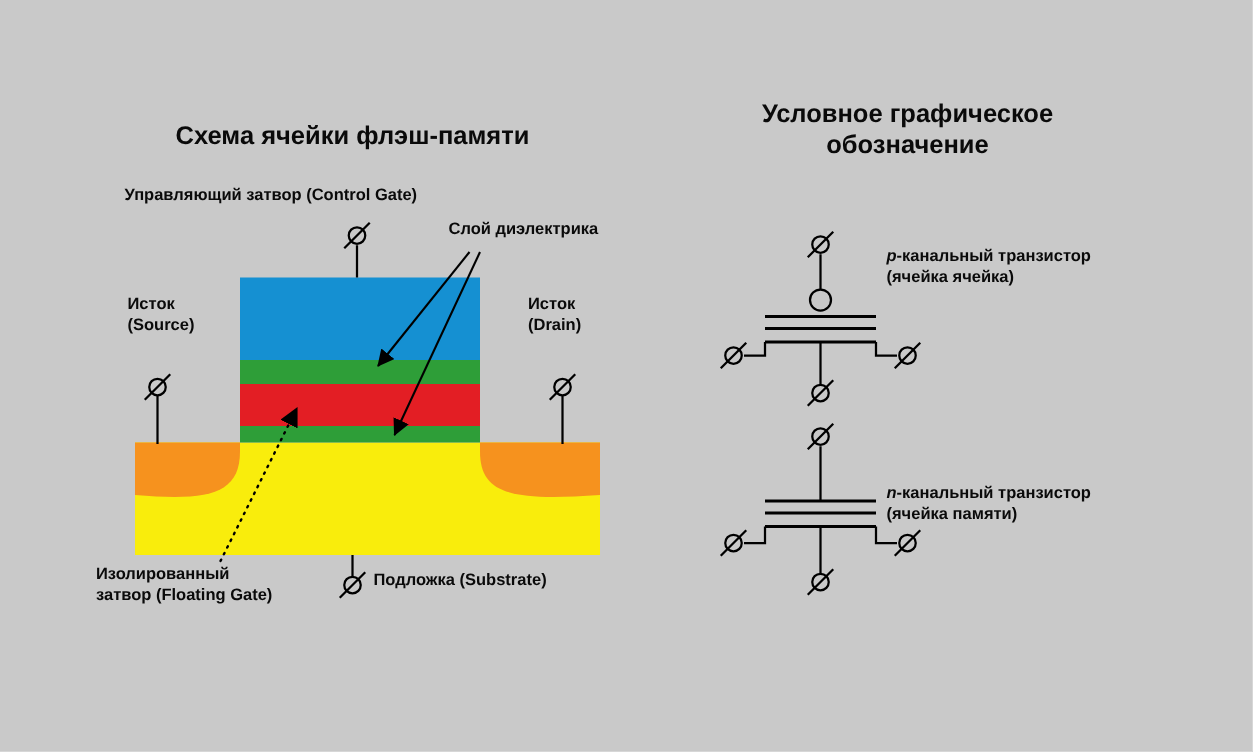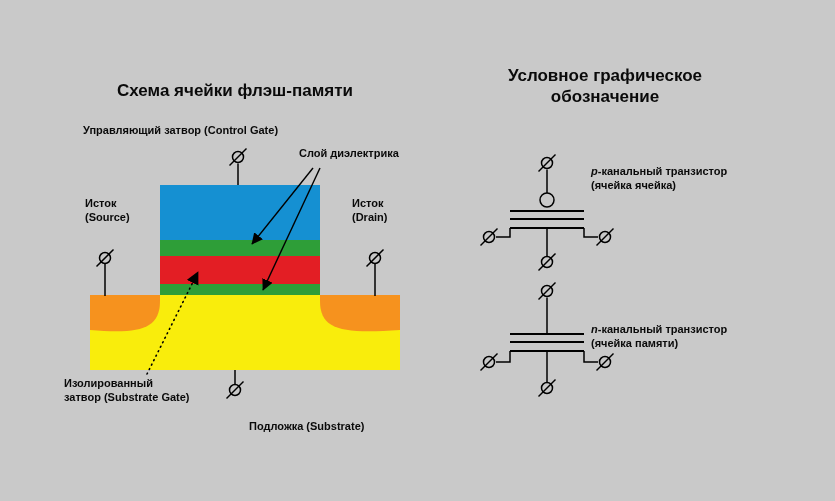--- a/index.html
+++ b/index.html
@@ -114,23 +114,23 @@
 
   <div class="lbl" style="left:85px;top:197px;">Исток
 (Source)</div>
 
   <div class="lbl" style="left:299px;top:147px;">Слой диэлектрика</div>
 
   <div class="lbl" style="left:352px;top:197px;">Исток
 (Drain)</div>
 
   <div class="lbl" style="left:64px;top:377px;">Изолированный
-затвор (Substrate Gate)</div>
+затвор (Floating Gate)</div>
 
-  <div class="lbl" style="left:249px;top:381px;margin-top:39px;">Подложка (Substrate)</div>
+  <div class="lbl" style="left:249px;top:381px;">Подложка (Substrate)</div>
 
   <div class="lbl" style="left:591px;top:165px;width:200px;"><span class="it">p</span><span>-канальный транзистор
 (ячейка ячейка)</span></div>
 
   <div class="lbl" style="left:591px;top:292px;width:200px;margin-top:31px;"><span class="it">n</span><span>-канальный транзистор
 (ячейка памяти)</span></div>
 
 </div>
 
 </body></html>

